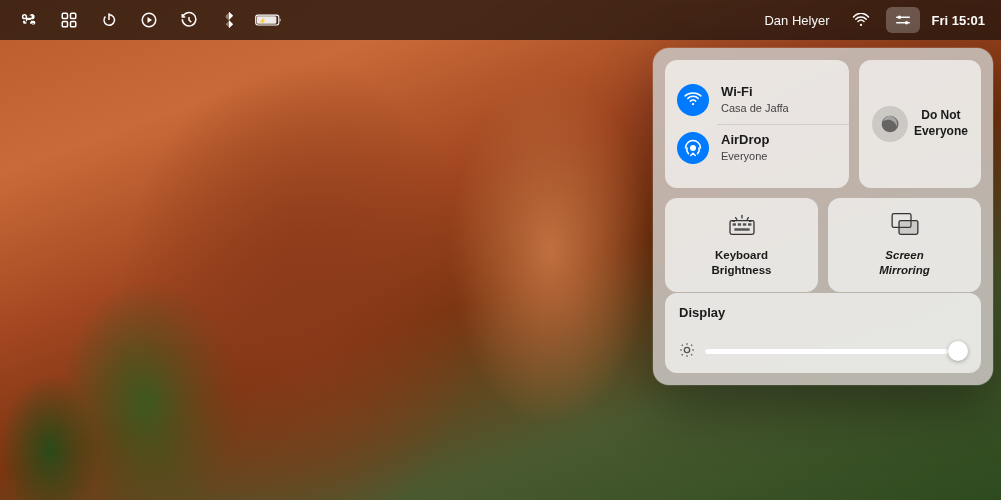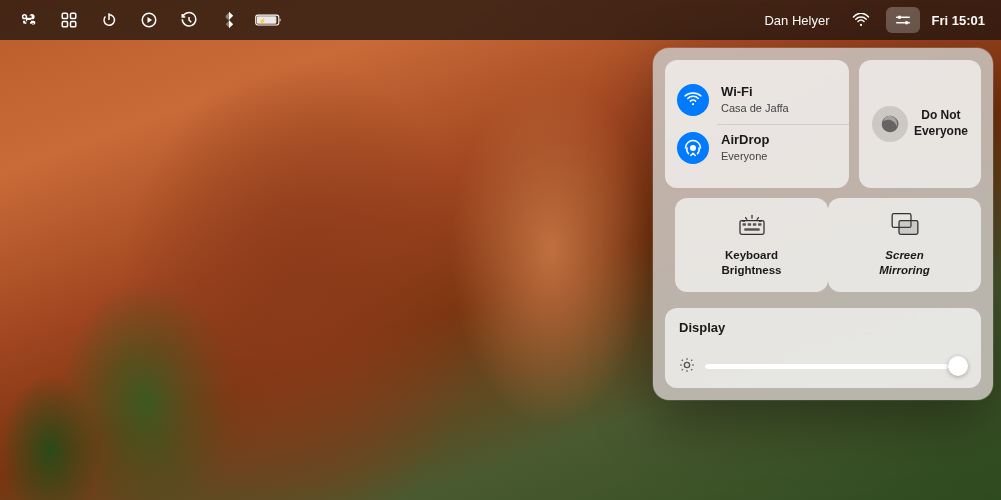--- a/index.html
+++ b/index.html
@@ -439,21 +439,21 @@
         </svg>
       </div>
       <div class="dnd-label">
         <span>Do Not</span><br>
         <span>Everyone</span>
       </div>
     </div>
 
   </div>
 
-  <div style="display:flex; margin-bottom:16px; justify-content:flex-end;">
+  <div style="display:flex; gap:10px; margin-bottom:1px; justify-content:flex-end;">
 
     <div class="cc-tile" style="flex:0 0 calc(50% - 5px);">
       <div class="tile-icon">
         <svg width="28" height="24" viewBox="0 0 32 28" fill="none">
 
           <rect x="2" y="10" width="28" height="16" rx="2" stroke="#333" stroke-width="1.5" fill="none"></rect>
           <rect x="5" y="13" width="4" height="3" rx="0.5" fill="#555"></rect>
           <rect x="11" y="13" width="4" height="3" rx="0.5" fill="#555"></rect>
           <rect x="17" y="13" width="4" height="3" rx="0.5" fill="#555"></rect>
           <rect x="23" y="13" width="4" height="3" rx="0.5" fill="#555"></rect>

